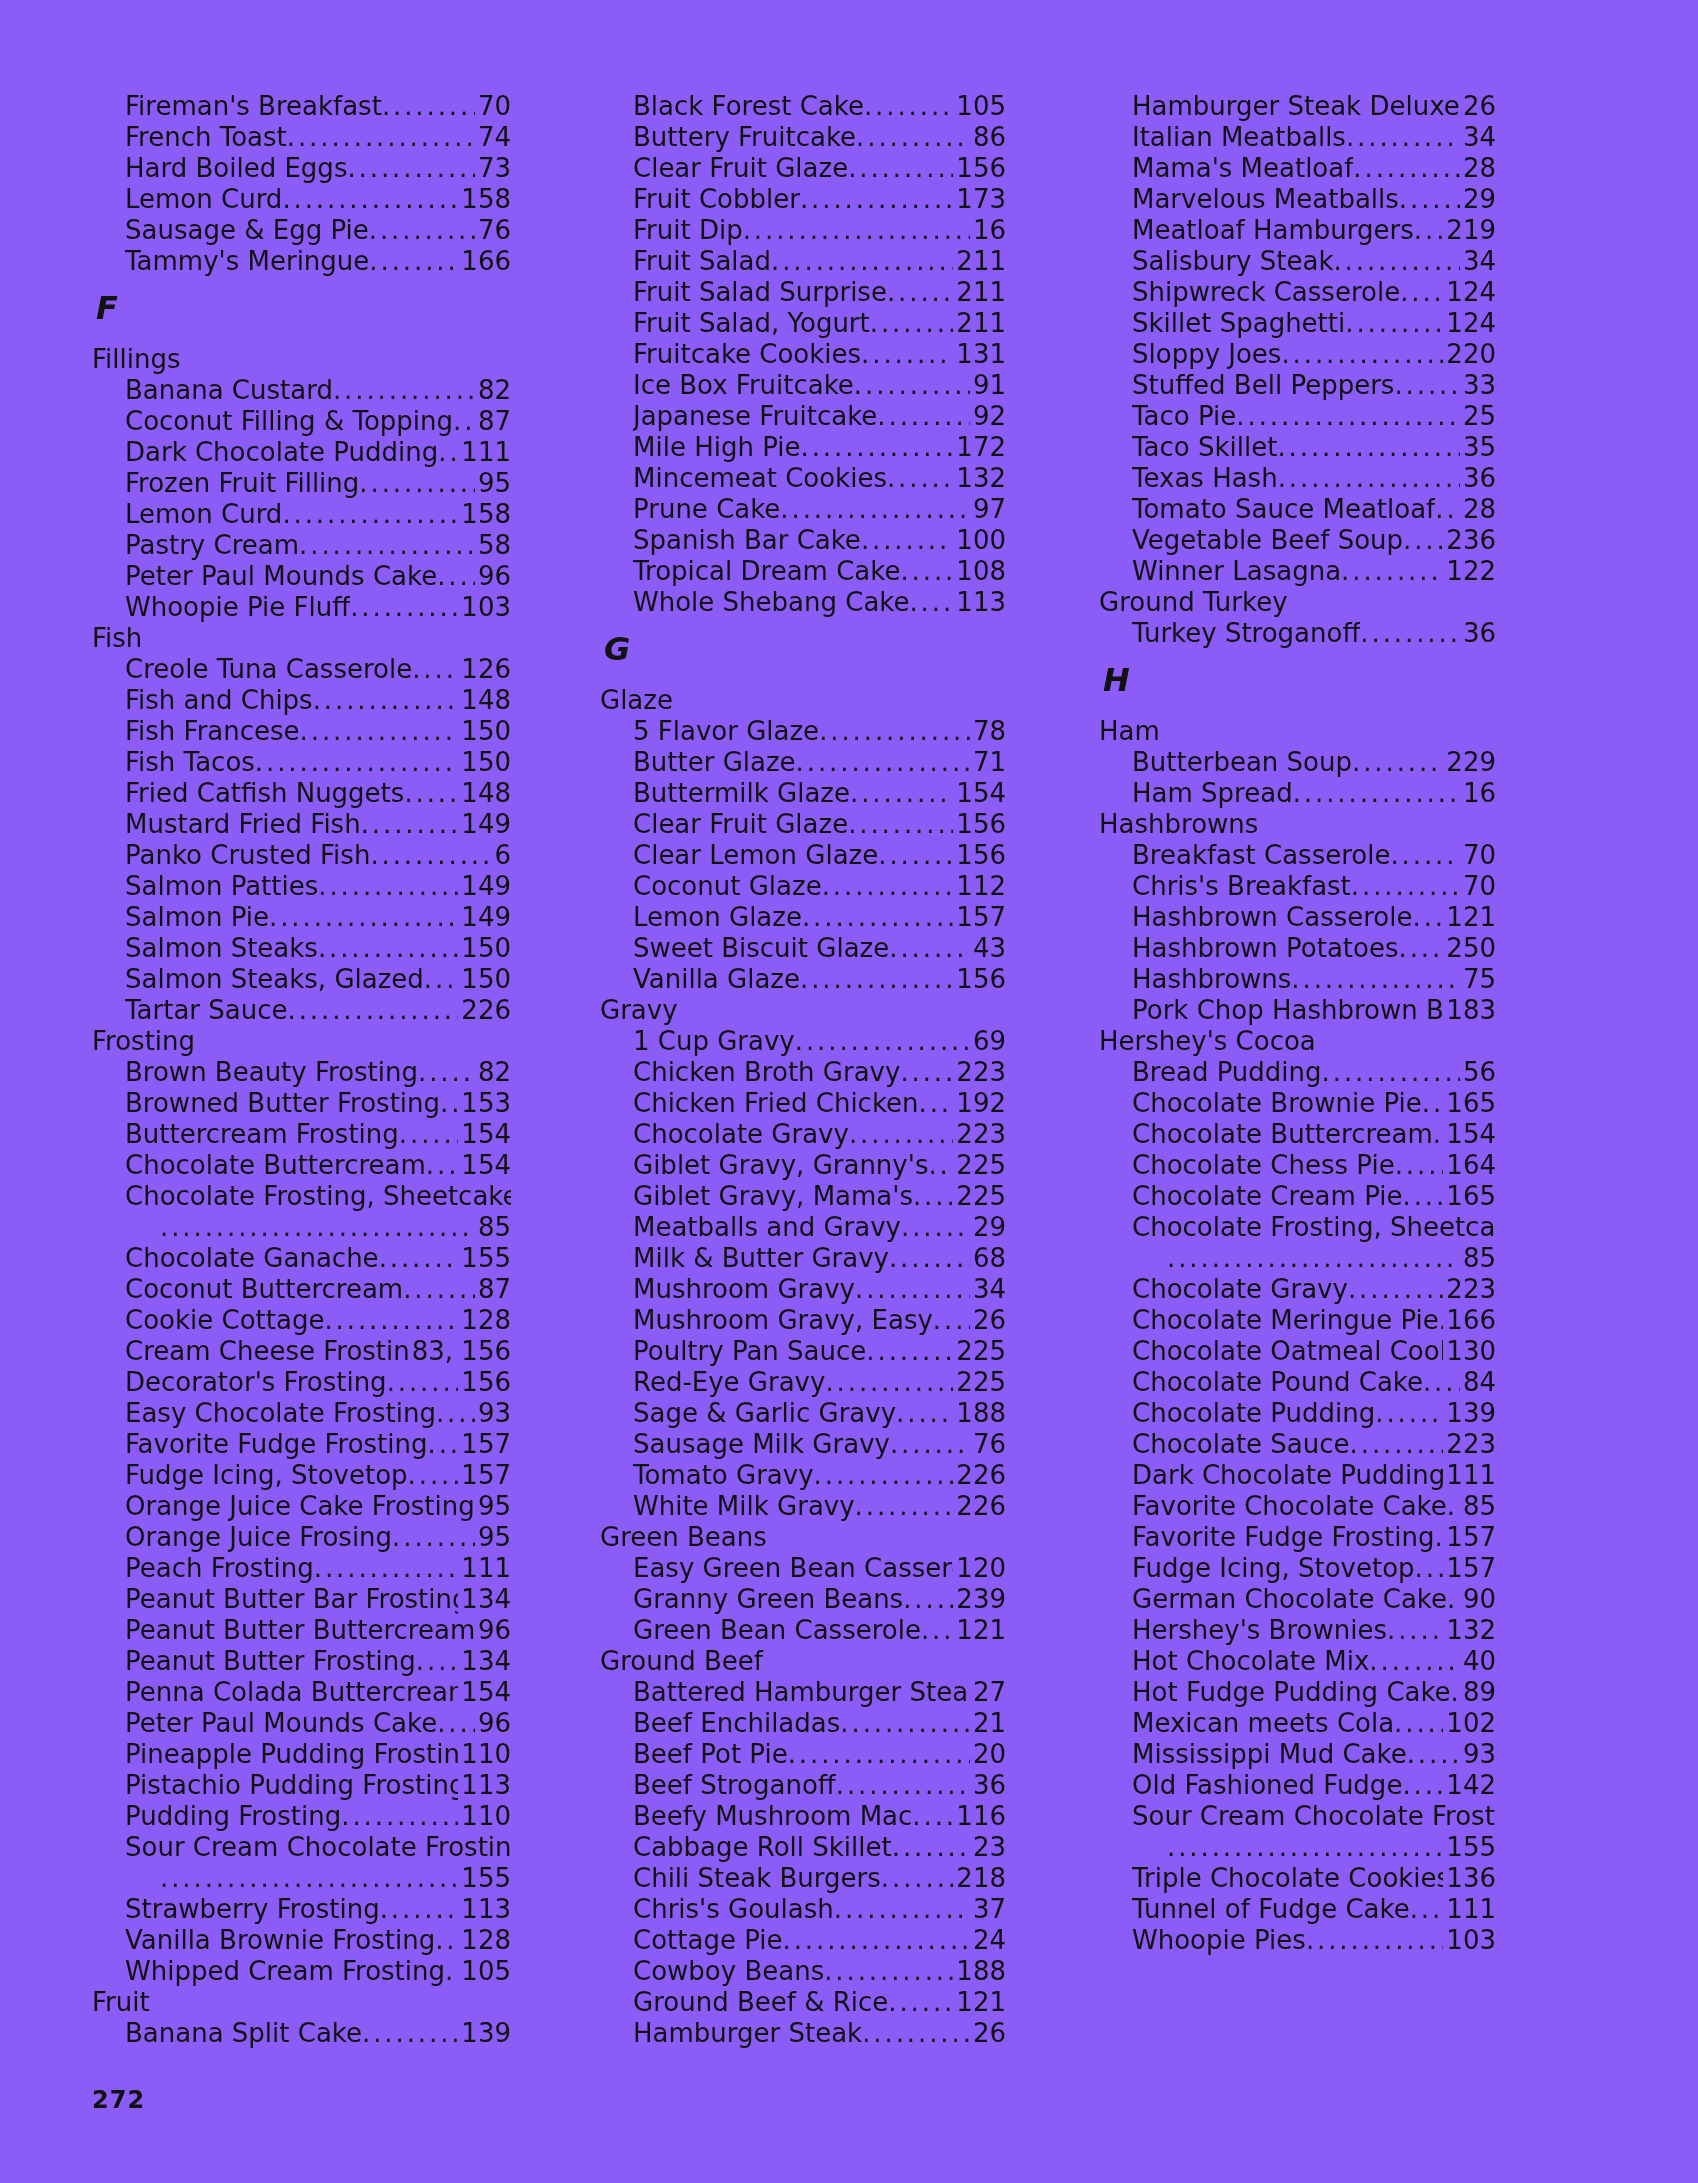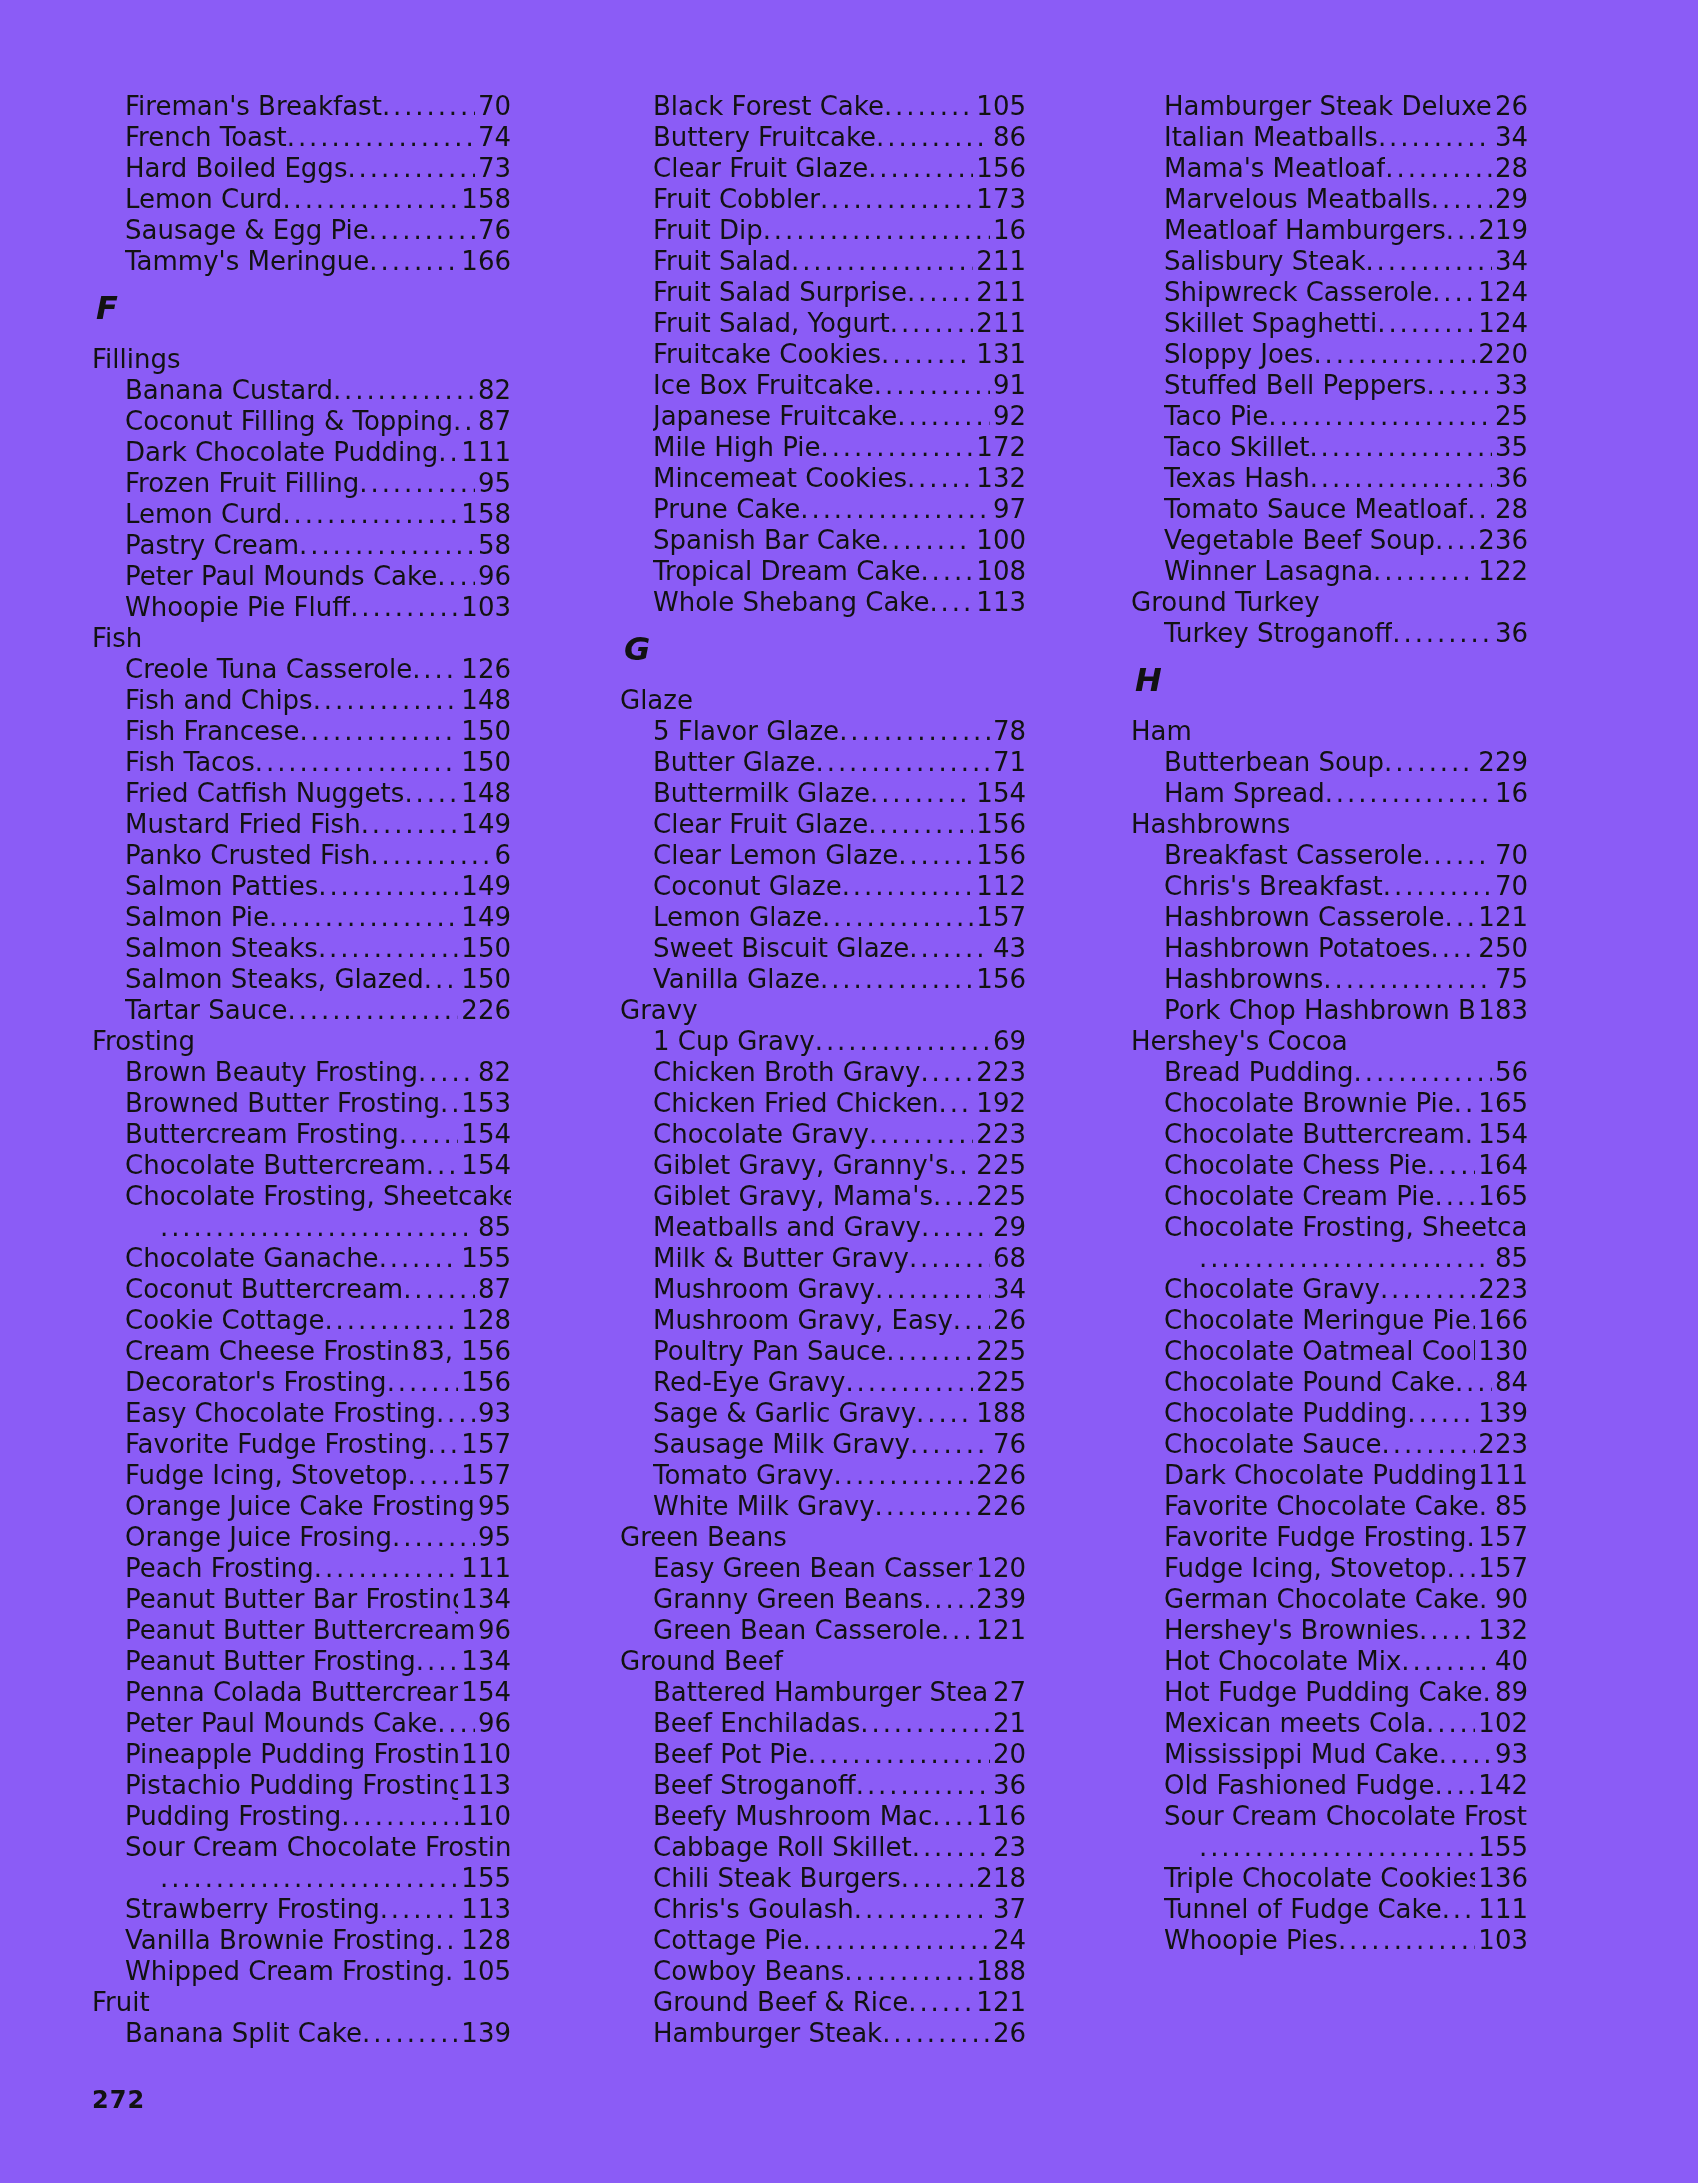--- a/index.html
+++ b/index.html
@@ -5,22 +5,22 @@
   html,body{margin:0;padding:0;}
   body{
     width:1698px;height:2183px;
     background:#ffffff;color:#121212;
     font-family:"DejaVu Sans",sans-serif;
     position:relative;overflow:hidden;
   }
   #index-page{position:absolute;inset:0;background:#8b5cf6;}
   .col{position:absolute;top:91px;}
   .col1{left:92px;width:419px;}
-  .col2{left:600px;width:406px;margin-left:20px;}
-  .col3{left:1099px;width:397px;margin-left:32px;}
+  .col2{left:600px;width:406px;}
+  .col3{left:1099px;width:397px;}
   .sec{font-size:26px;line-height:31px;white-space:nowrap;}
   .letter{font-size:32px;line-height:33px;font-weight:bold;font-style:italic;margin:14.6px 0 19.4px 3.9px;}
   .entry{display:flex;align-items:baseline;font-size:26px;line-height:31px;padding-left:33px;}
   .entry.cont{padding-left:68px;}
   .name{white-space:nowrap;flex:0 1 auto;min-width:0;overflow:hidden;}
   .dots{flex:1 1 0;min-width:0;overflow:hidden;white-space:nowrap;}
   .dots::after{
     content:"................................................................";
     letter-spacing:2.9px;
   }

